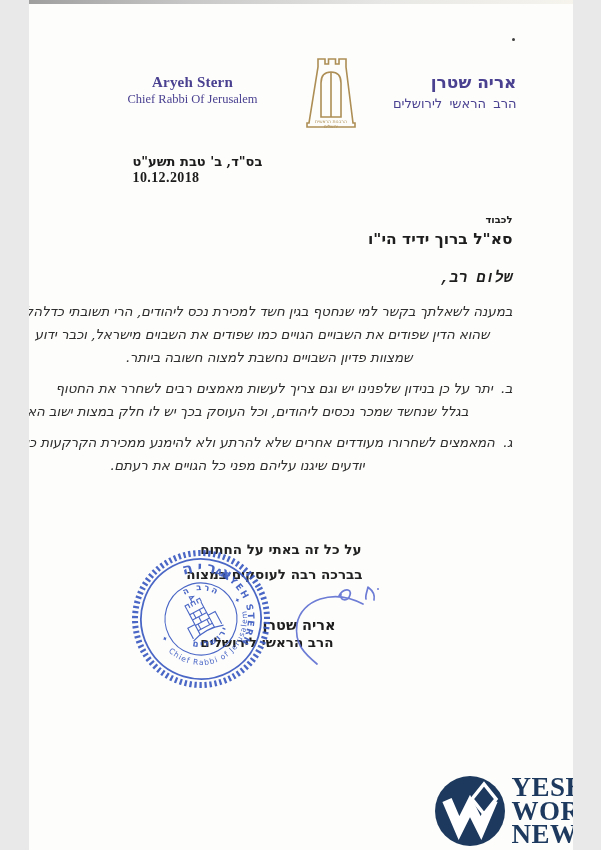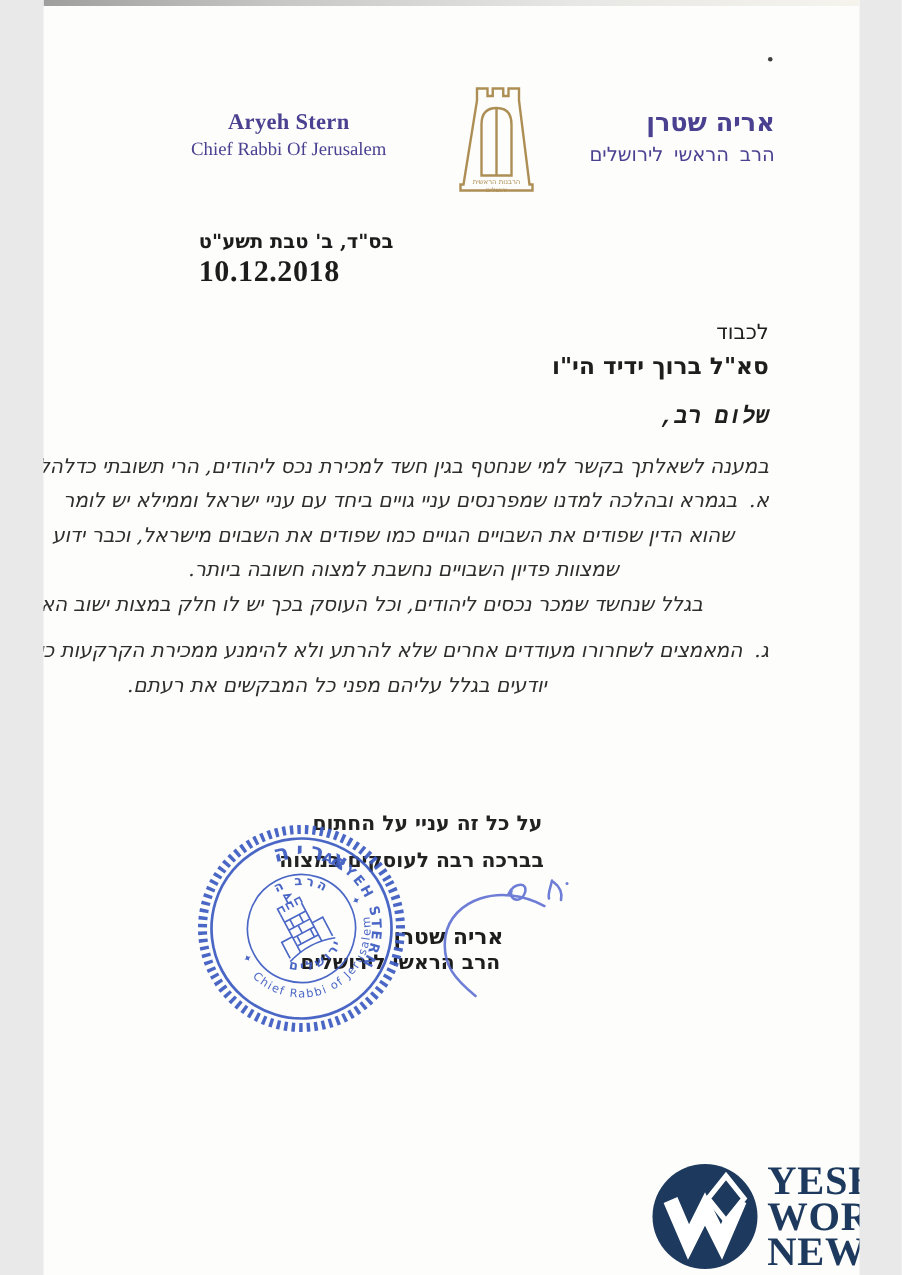--- a/index.html
+++ b/index.html
@@ -19,26 +19,26 @@
   .hdr-left .nm{font-size:15px;font-weight:bold;letter-spacing:.2px;}
   .hdr-left .tt{font-size:12.5px;margin-top:1px;}
   .hdr-right{position:absolute;right:56px;top:72px;text-align:right;color:#4a4191;direction:rtl;}
   .hdr-right .nm{font-size:17px;font-weight:bold;}
   .hdr-right .tt{font-size:13px;margin-top:4px;word-spacing:3px;}
   .emblem{position:absolute;left:271px;top:53px;}
   
   .date-block{position:absolute;left:104px;top:154px;color:#1c1c1c;}
   .date-he{font-size:13px;font-weight:bold;direction:rtl;text-align:left;
     font-family:"DejaVu Serif","DejaVu Sans",serif;}
-  .date-greg{font-size:20px;font-weight:bold;letter-spacing:.4px;margin-top:1px;
+  .date-greg{font-size:14px;font-weight:bold;letter-spacing:.4px;margin-top:1px;
     font-family:"Liberation Serif","DejaVu Serif",serif;}
   
   .recipient{position:absolute;right:60px;top:214px;direction:rtl;text-align:right;color:#1e1e1e;
     font-family:"DejaVu Serif","DejaVu Sans",serif;}
-  .recipient .to{font-size:14px;font-weight:normal;}
+  .recipient .to{font-size:10px;font-weight:bold;}
   .recipient .name{font-size:15.5px;font-weight:bold;margin-top:4px;}
   .greeting{position:absolute;right:60px;top:270px;direction:rtl;font-size:15px;
     font-weight:bold;font-style:italic;color:#1e1e1e;
     font-family:Liberation Mono, monospace;}
   
   .body-text{position:absolute;left:40px;right:60px;top:300px;direction:rtl;
     font-size:13.5px;line-height:23px;letter-spacing:-.1px;color:#2e2e2e;
     font-family:"DejaVu Serif","DejaVu Sans",serif;font-style:italic;}
   .body-text .ln{white-space:nowrap;text-align:right;}
   .body-text .marker{display:inline-block;margin-left:8px;}
@@ -99,35 +99,35 @@
 
   <div class="recipient">
     <div class="to">לכבוד</div>
     <div class="name">סא"ל ברוך ידיד הי"ו</div>
   </div>
   <div class="greeting">שלום רב,</div>
 
   <div class="body-text">
     <div class="ln intro">במענה לשאלתך בקשר למי שנחטף בגין חשד למכירת נכס ליהודים, הרי תשובתי כדלהלן:</div>
 
-    <div class="ln">
-      <span class="marker">א.</span><span>בגמרא ובהלכה למדנו שמפרנסים עניי גויים ביחד עם עניי ישראל וממילא יש לומר</span>
-    </div>
     <div class="ln" style="padding-right:23px">שהוא הדין שפודים את השבויים הגויים כמו שפודים את השבוים מישראל, וכבר ידוע</div>
     <div class="ln" style="padding-right:100px">שמצוות פדיון השבויים נחשבת למצוה חשובה ביותר.</div>
 
+    <div class="ln gap">
+      <span class="marker">ב.</span><span>יתר על כן בנידון שלפנינו יש וגם צריך לעשות מאמצים רבים לשחרר את החטוף</span>
+    </div>
     <div class="ln" style="padding-right:44px">בגלל שנחשד שמכר נכסים ליהודים, וכל העוסק בכך יש לו חלק במצות ישוב הארץ.</div>
 
     <div class="ln gap">
       <span class="marker">ג.</span><span>המאמצים לשחרורו מעודדים אחרים שלא להרתע ולא להימנע ממכירת הקרקעות כי</span>
     </div>
-    <div class="ln" style="padding-right:148px">יודעים בגלל עליהם מפני כל המבקשים את רעתם.</div>
+    <div class="ln" style="padding-right:148px">יודעים שיגנו עליהם מפני כל הגויים את רעתם.</div>
   </div>
 
-  <div class="close1">על כל זה עניי על החתום</div>
+  <div class="close1">על כל זה באתי על החתום</div>
   <div class="close2">בברכה רבה לעוסקים במצוה</div>
   <div class="signer-name">אריה שטרן</div>
   <div class="signer-title">הרב הראשי לירושלים</div>
 
   <div class="signature">
     <svg width="122" height="86" viewBox="0 0 122 86">
       <g stroke="#5a6bd0" fill="none" stroke-width="1.7" stroke-linecap="round" opacity=".88">
         <path d="M62,16 c4,-8 13,-8 11,-1 c-2,7 -11,6 -9,-1"></path>
         <path d="M92,8 c4,3 6,7 5,12 m-6,-13 c-1,5 -3,9 -2,12"></path>
         <circle cx="101" cy="9" r="1" fill="#5a6bd0" stroke="none"></circle>

